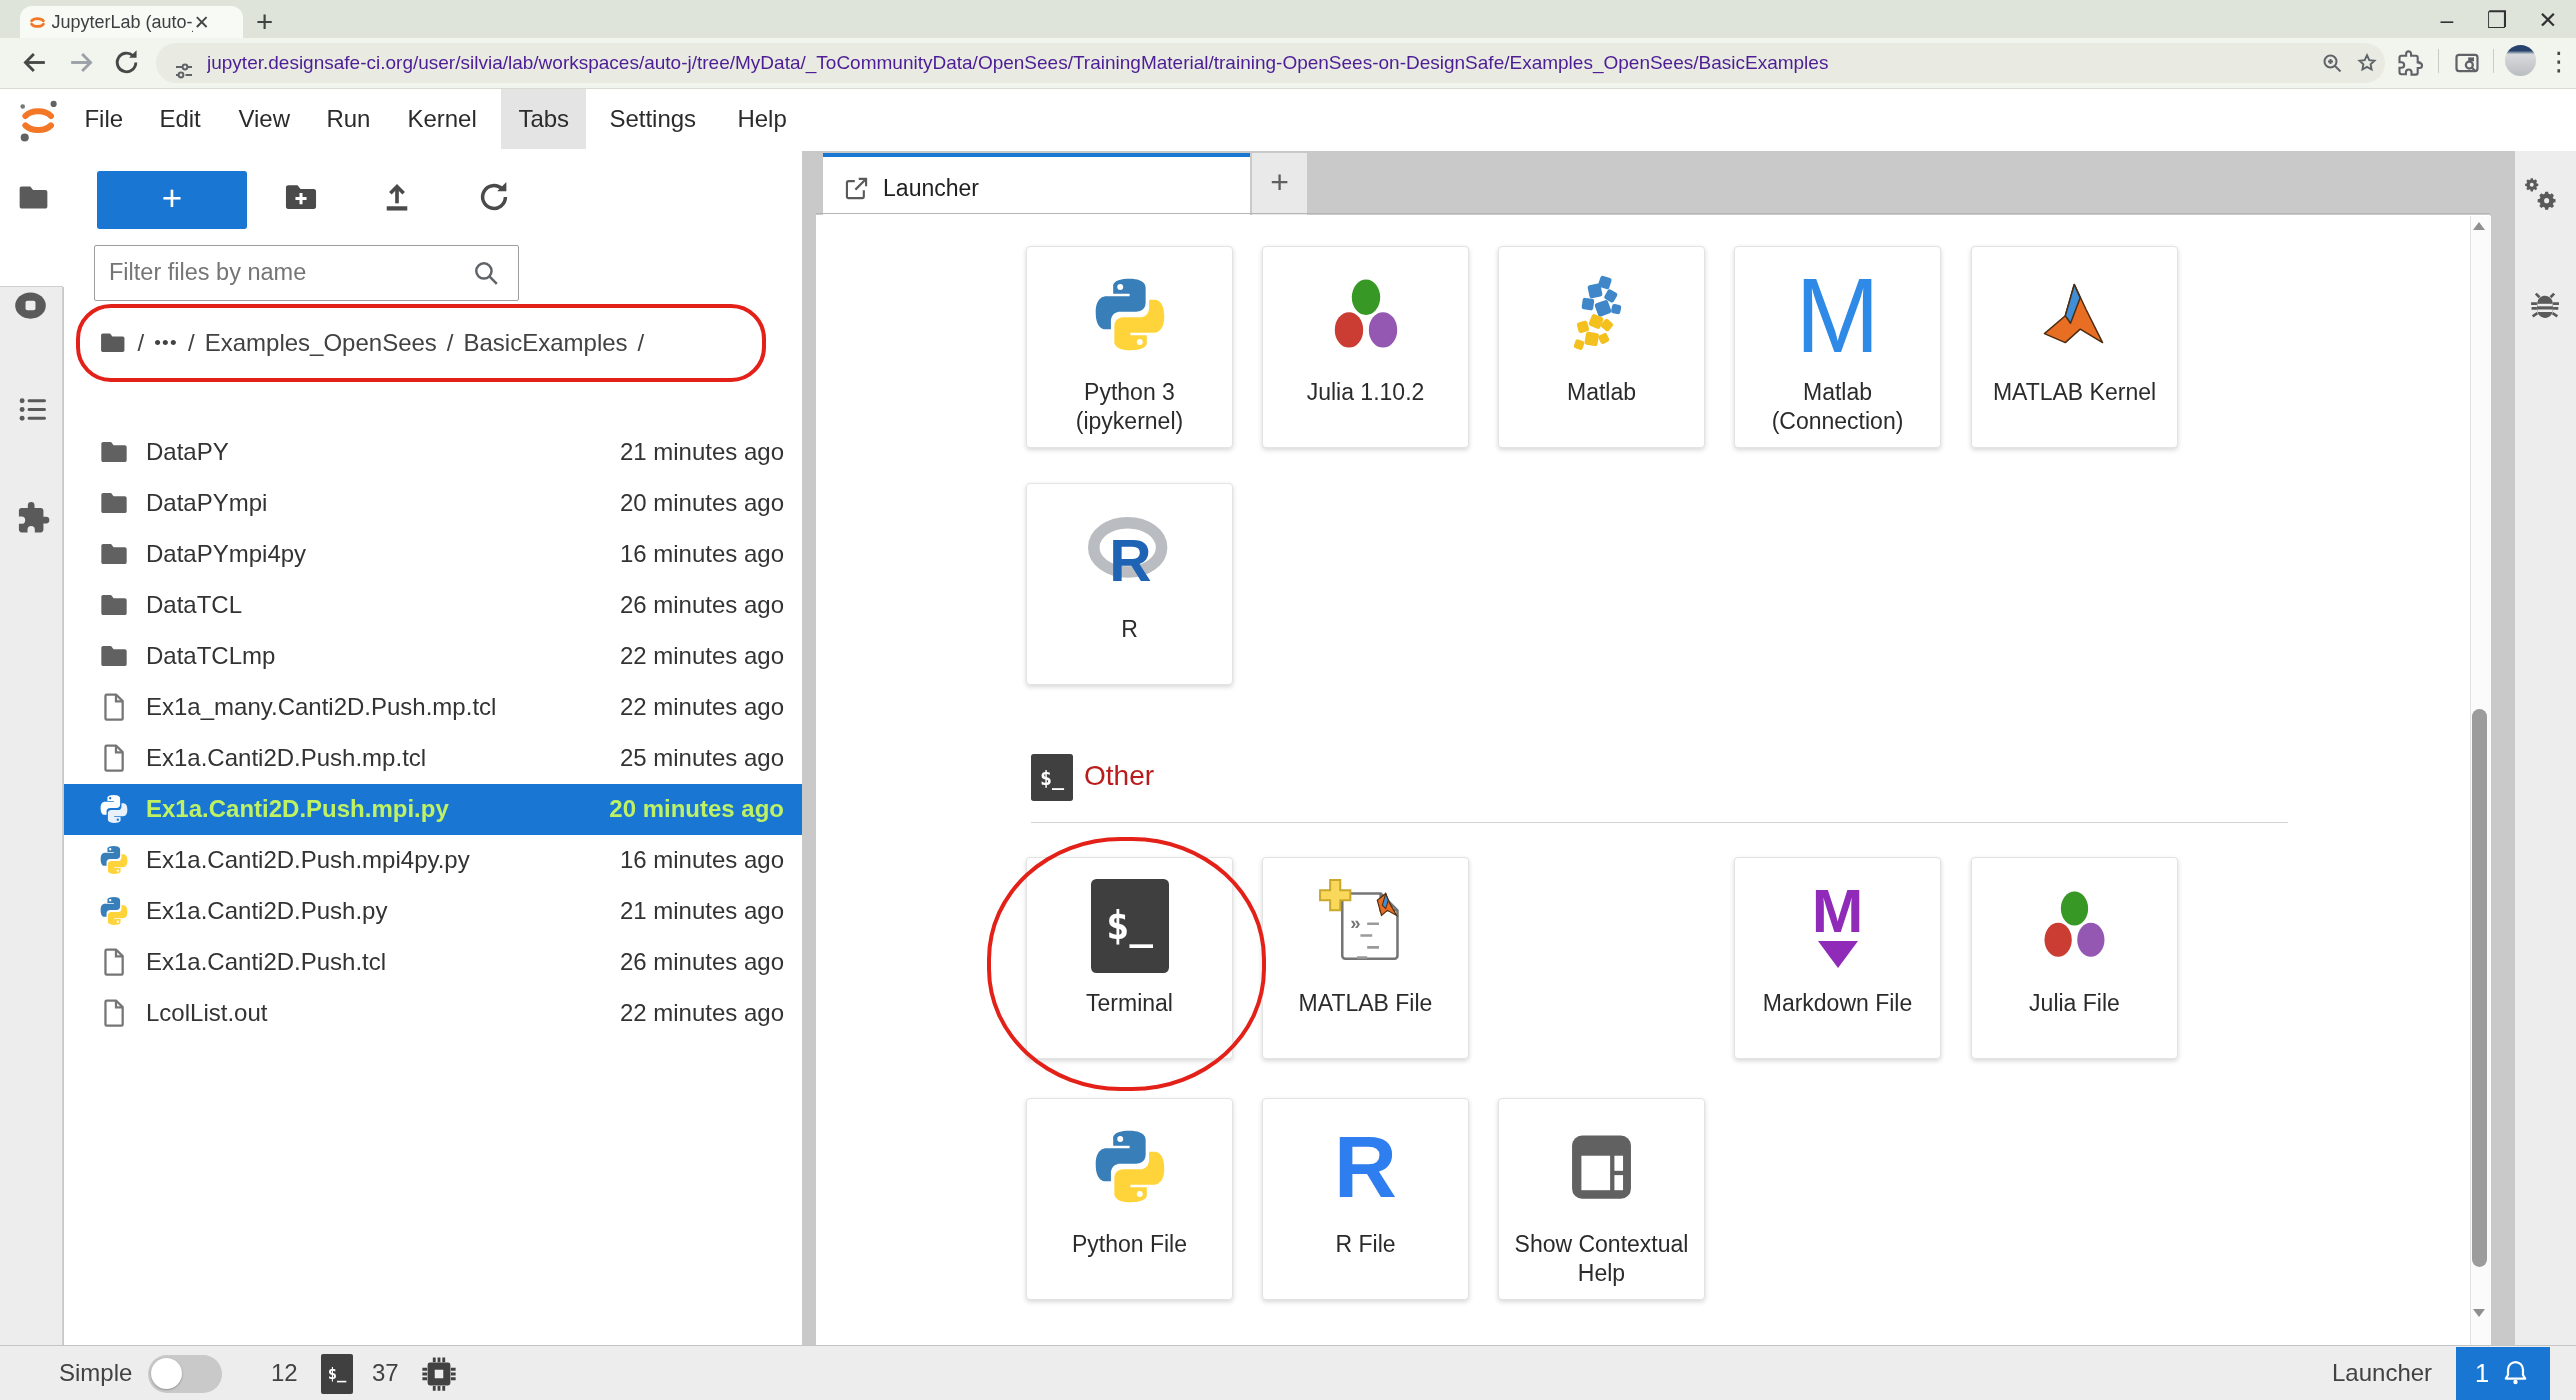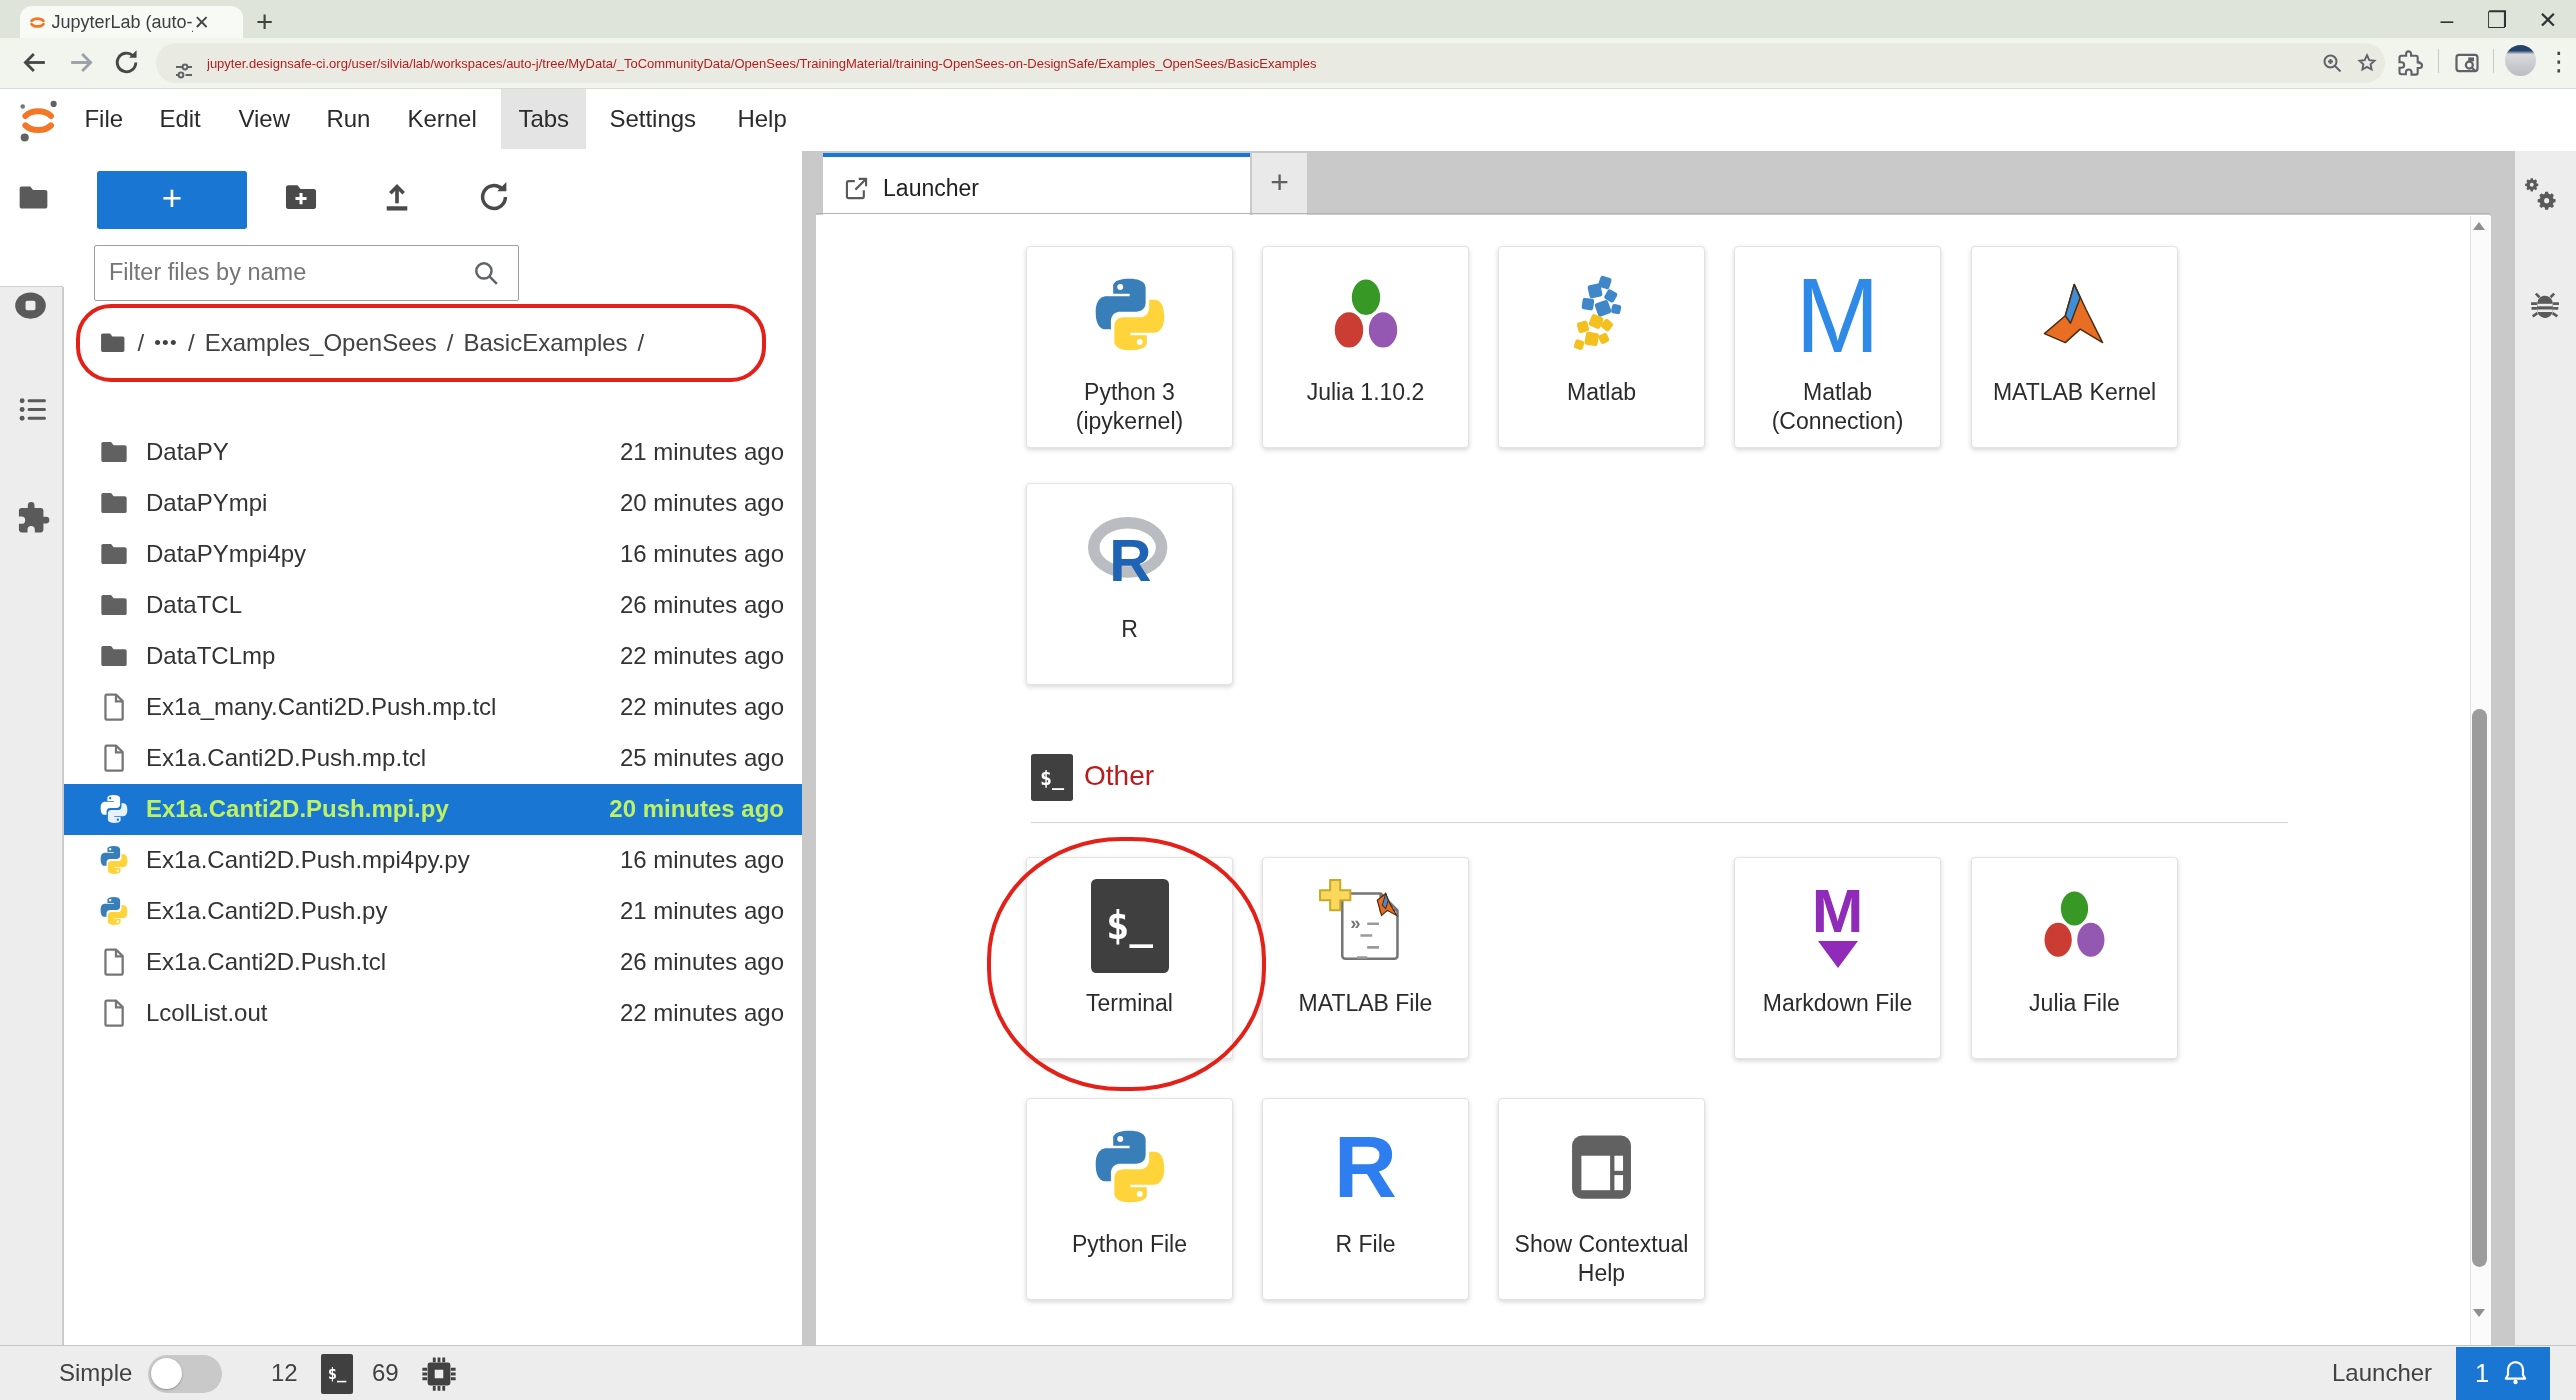--- a/index.html
+++ b/index.html
@@ -10,21 +10,21 @@
   #titlebar{left:0;top:0;width:2576px;height:38px;background:#dee4da;}
   #btab{left:19.5px;top:6px;width:223px;height:32px;background:#f8faf5;border-radius:12px 12px 0 0;
         display:flex;align-items:center;}
   #btab-title{font-size:18px;color:#3c4043;margin-left:9.4px;white-space:nowrap;overflow:hidden;width:141px;}
   #btab-close{margin-left:1.3px;font-size:19px;color:#444;}
   #newtab-btn{left:256px;top:9.4px;font-size:29.5px;color:#3f4440;line-height:25.5px;}
   .winbtn{top:6.7px;width:40px;height:27px;text-align:center;font-size:23px;color:#2f3133;line-height:27px;}
   #toolbar{left:0;top:38px;width:2576px;height:50px;background:#f2f4ee;border-bottom:1.3px solid #d8dbd3;}
   .navic{top:9.4px;width:31px;height:31px;}
   #urlpill{left:156px;top:5.4px;width:2229px;height:40px;border-radius:20px;background:#e9ebe3;display:flex;align-items:center;}
-  #urltext{font-size:13px;color:#b91c1c;white-space:nowrap;overflow:hidden;margin-left:10.7px;width:2100px;}
+  #urltext{font-size:19px;color:#4c1d95;white-space:nowrap;overflow:hidden;margin-left:10.7px;width:2100px;}
   .pill-ic{position:absolute;top:8px;width:24px;height:24px;}
   #avatar{left:2505px;top:7.4px;width:31px;height:31px;border-radius:50%;
           background:linear-gradient(180deg,#26436e 0%,#26436e 18%,#d9dadc 30%,#b9bdc2 100%);}
   .vsep{top:10.7px;width:1.3px;height:24px;background:#c9ccc4;}
   
   #menubar{left:0;top:89px;width:2576px;height:62px;background:#fff;border-bottom:1.3px solid #dcdcdc;}
   .mitem{position:absolute;top:0;height:60px;line-height:60px;padding:0 17.4px;font-size:24px;color:#2b2b2b;}
   .mitem.active{background:#e4e4e4;}
   
   #dockbg{left:0;top:151px;width:2576px;height:1194px;background:#c9c9c9;}
@@ -515,21 +515,21 @@
     </g>
   </svg>
 
   <div class="abs" id="statusbar">
     <span class="abs" style="left:59px;top:13.4px">Simple</span>
     <div class="abs" id="toggle">
       <div class="abs" id="toggle-knob"></div>
     </div>
     <span class="abs" style="left:271px;top:13.4px">12</span>
     <div class="abs term-mini" style="left:321px;top:8px;width:32px;height:40px;font-size:15.4px">$_</div>
-    <span class="abs" style="left:372px;top:13.4px">69</span>
+    <span class="abs" style="left:372px;top:13.4px">37</span>
     <svg class="abs" style="left:420px;top:9.4px;width:38px;height:38px" viewBox="0 0 24 24">
       <g stroke="#424242" stroke-width="1.8">
           <path d="M9 1.5v3M12 1.5v3M15 1.5v3M9 19.5v3M12 19.5v3M15 19.5v3M1.5 9h3M1.5 12h3M1.5 15h3M19.5 9h3M19.5 12h3M19.5 15h3"></path>
         </g>
       <rect x="4.8" y="4.8" width="14.4" height="14.4" rx="1.5" fill="#424242"></rect>
       <rect x="9.3" y="9.3" width="5.4" height="5.4" fill="#ededed"></rect>
     </svg>
     <span class="abs" style="left:2332px;top:13.4px">Launcher</span>
     <div class="abs" id="notif-badge">
       <span>1</span>

